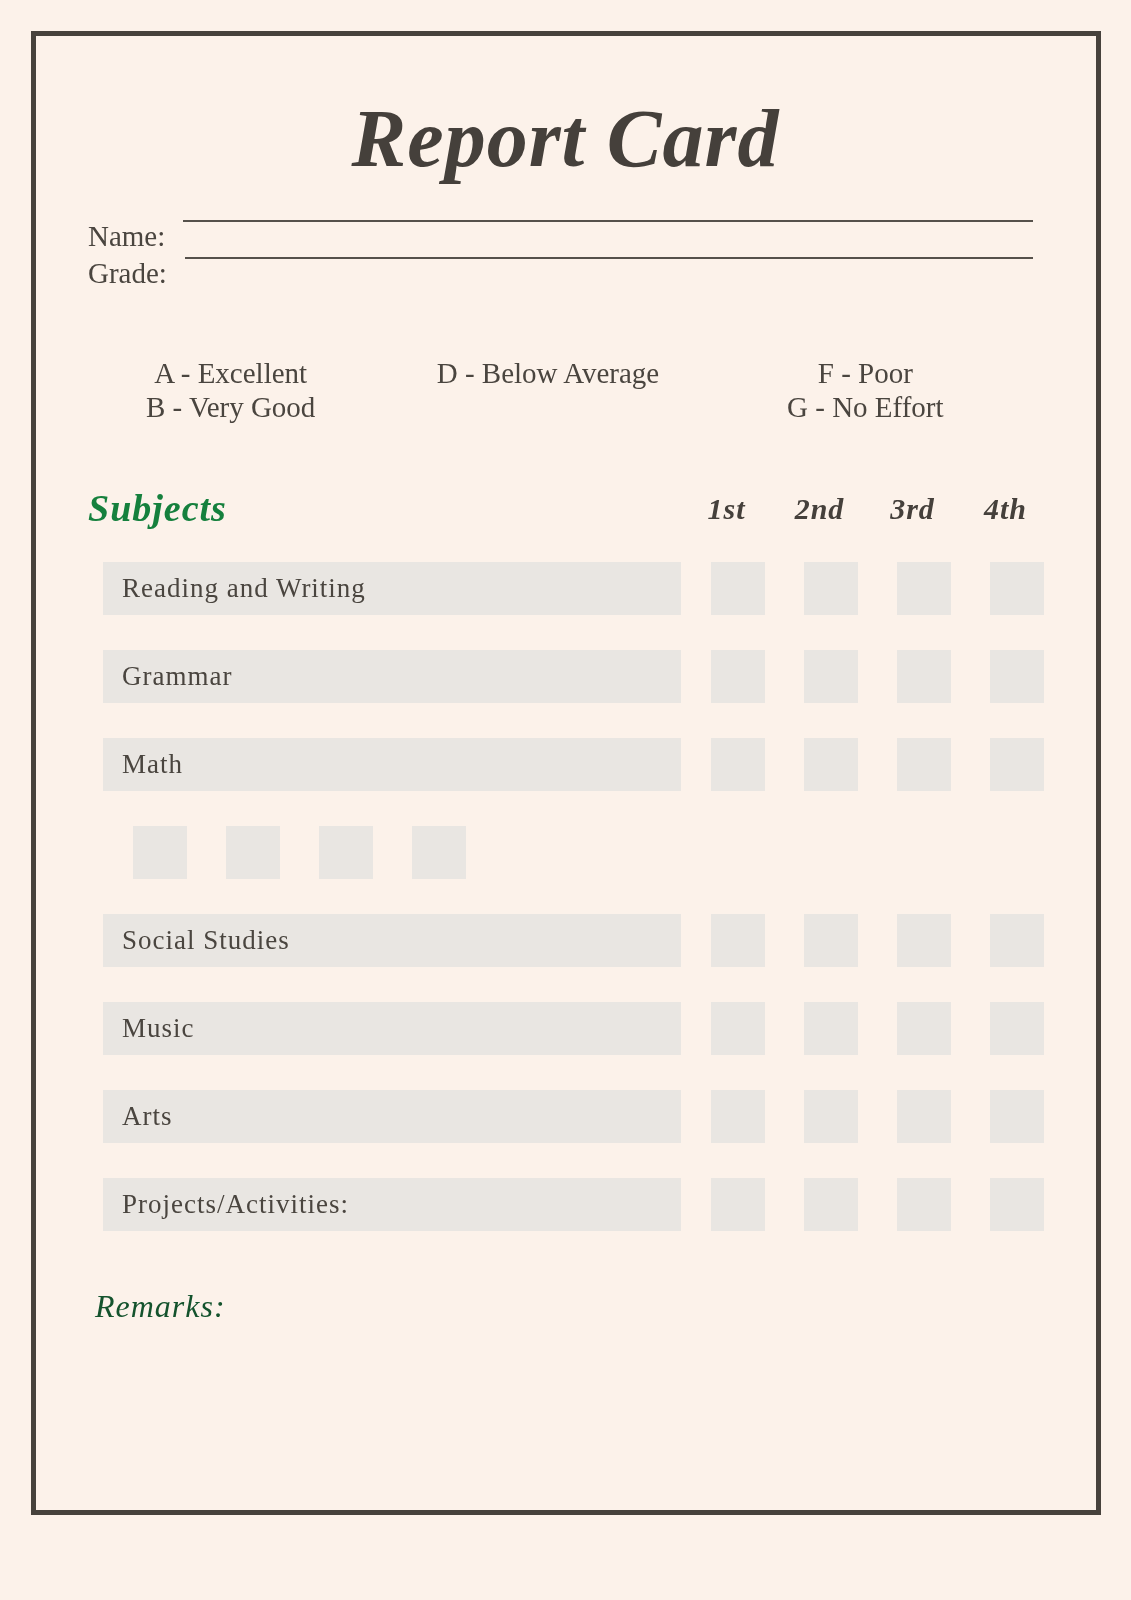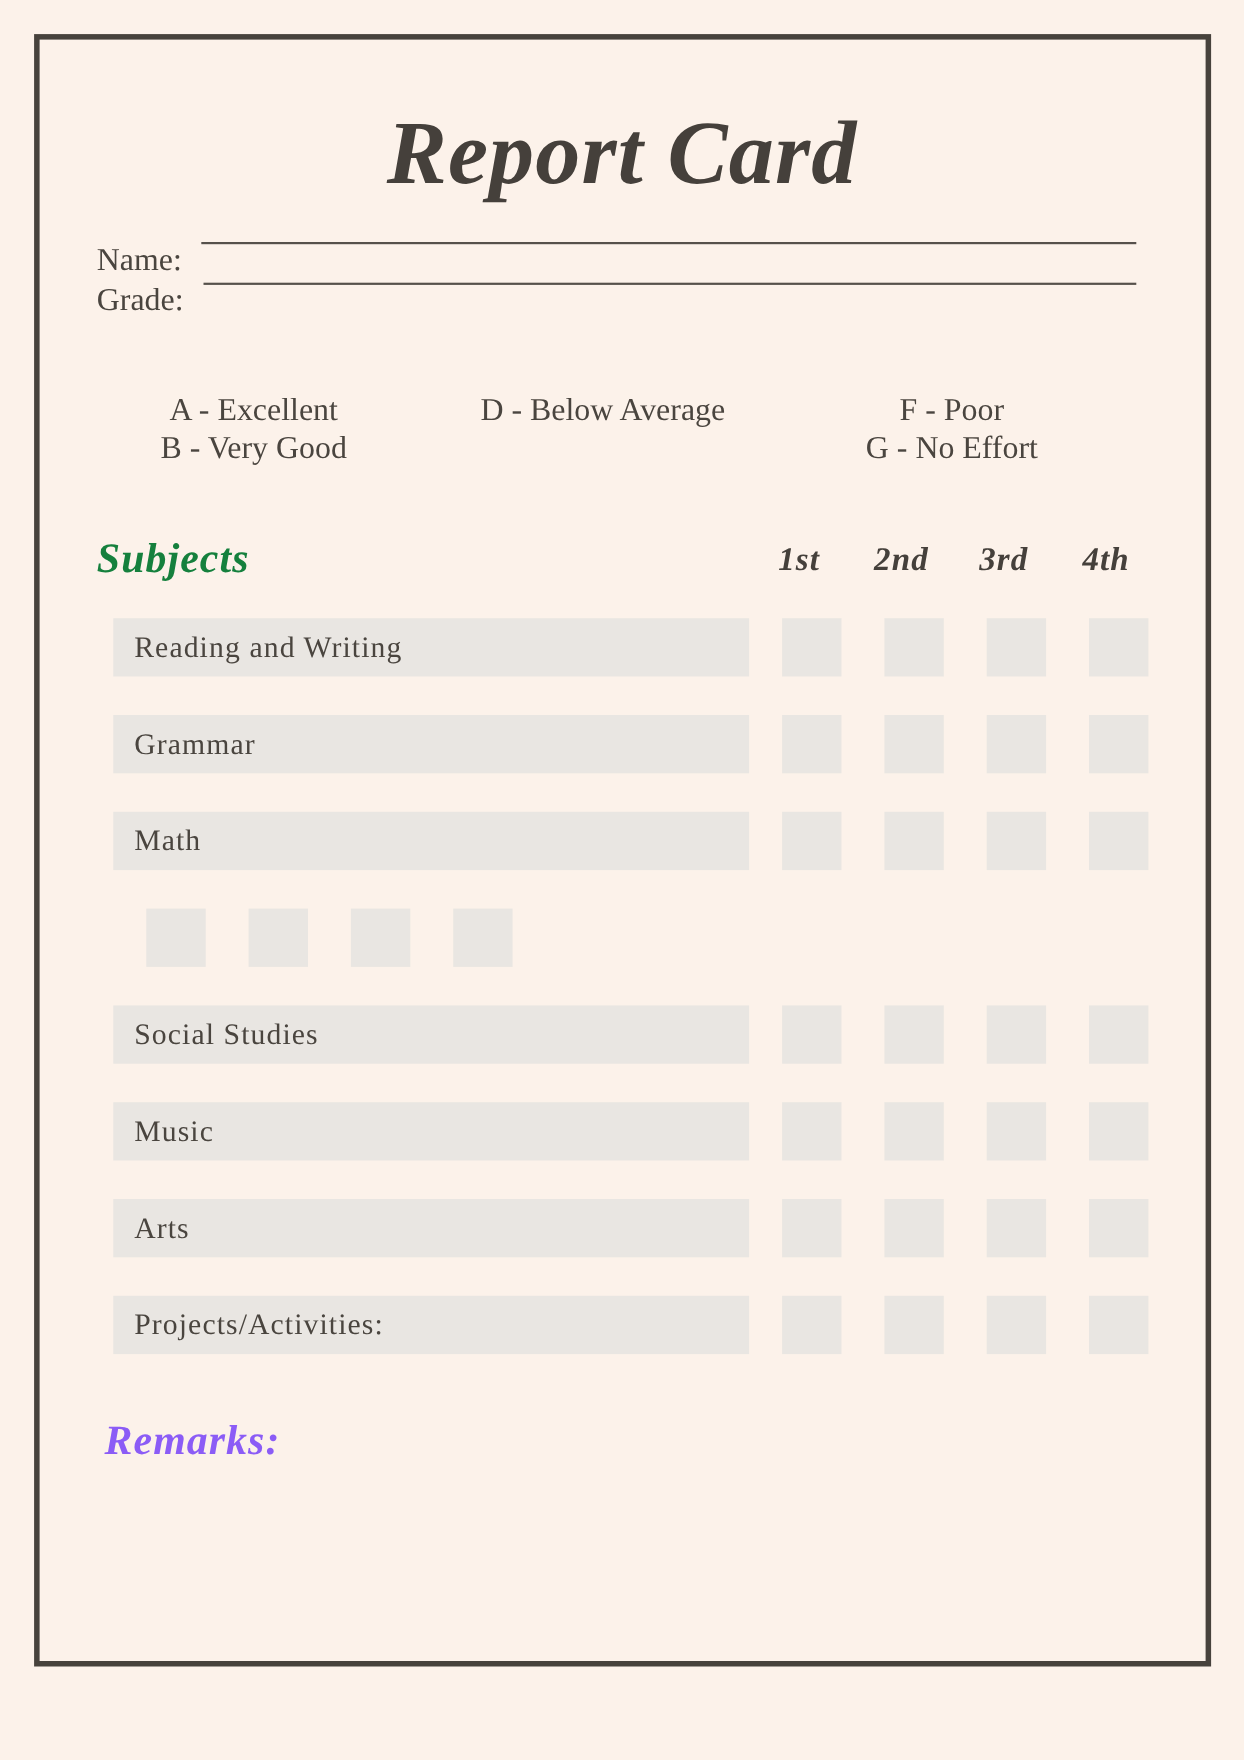--- a/index.html
+++ b/index.html
@@ -144,24 +144,24 @@
   }
   .remarks {
     position: absolute;
     left: 95px;
     top: 1288px;
     width: 952px;
   }
   .remarks-title {
     margin: 0;
     font-style: italic;
-    font-weight: bold;
-    font-size: 38px;
-    letter-spacing: 1px;
-    color: #8b5cf6;
+    font-weight: normal;
+    font-size: 32px;
+    letter-spacing: 1px;
+    color: #14532d;
   }
   .remarks-text {
     margin: 26px 0 0 0;
     font-size: 31px;
     line-height: 48px;
     letter-spacing: 2.5px;
     color: #4a453f;
     max-width: 952px;
   }
 </style>

